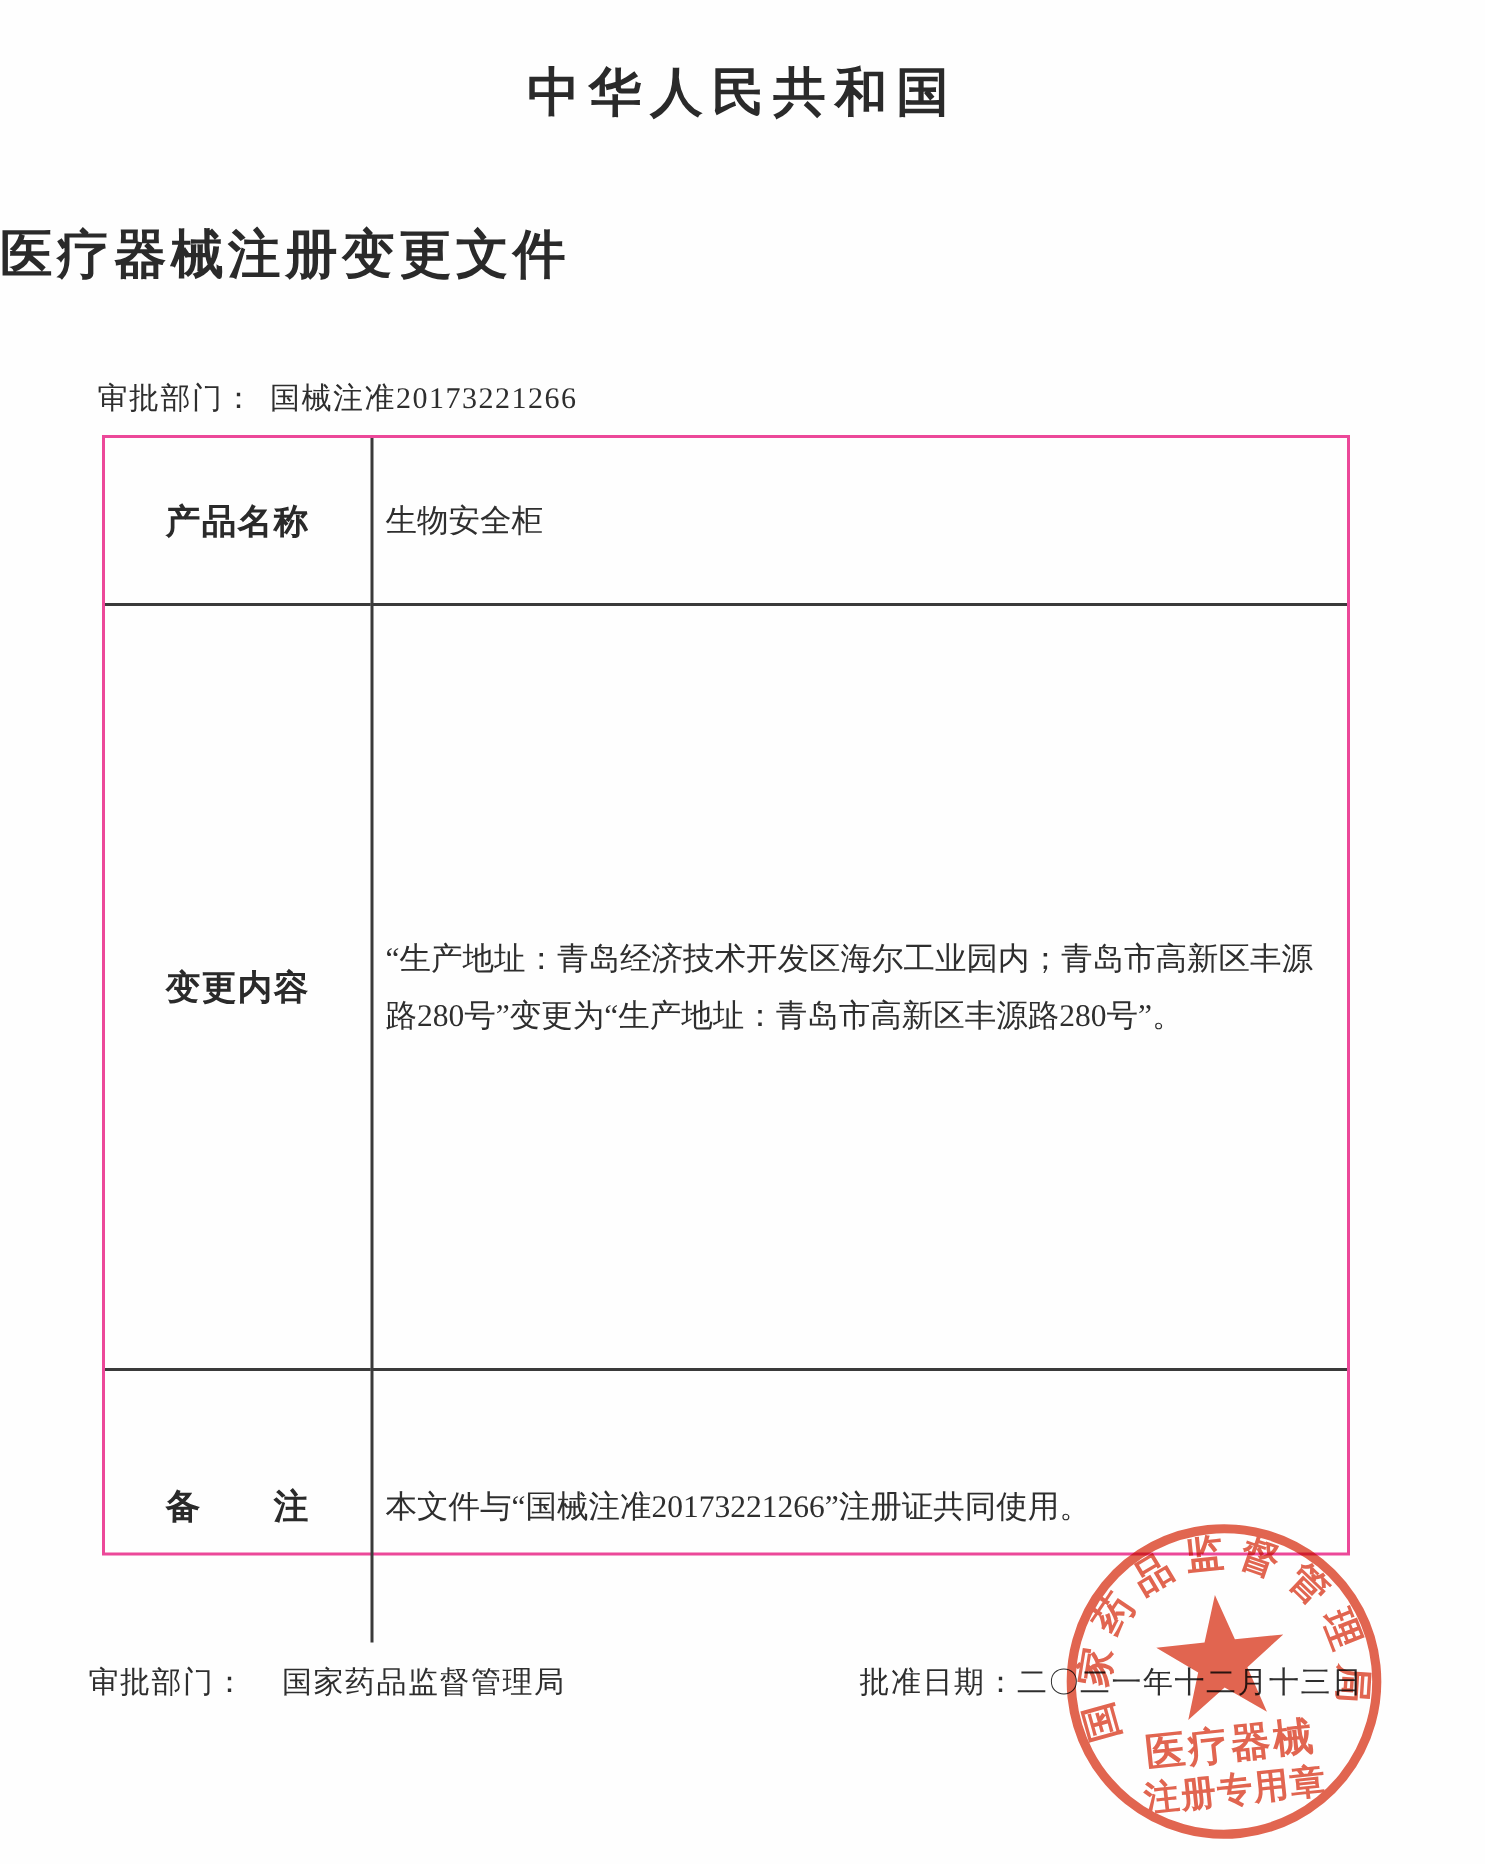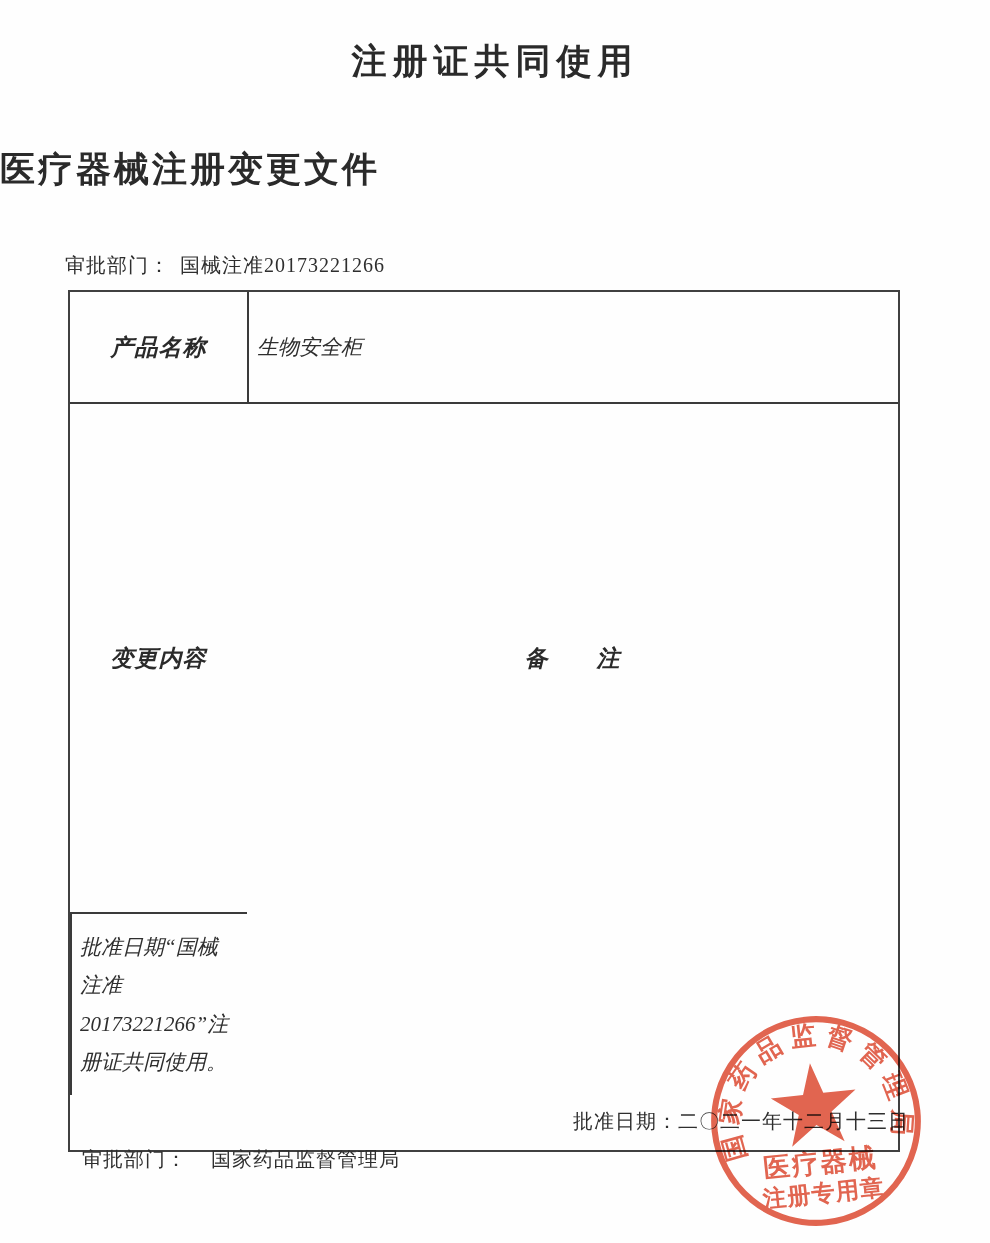--- a/index.html
+++ b/index.html
@@ -25,45 +25,44 @@
   }
 
   .reg-line {
     position: absolute; top: 252px; left: 65px;
     font-size: 20px; color: #2e2e2e; letter-spacing: 1px;
   }
   .reg-line .reg-label { margin-right: 10px; }
 
   .doc-table {
     position: absolute; left: 68px; top: 290px;
-    width: 832px; height: 862px;
+    width: 832px; height: 747px;
     display: grid;
     grid-template-columns: 177px 1fr;
     grid-template-rows: 110px 510px 183px;
-    border: 2px solid #404040;
+    border: 2px solid #ec4899;
     background: transparent;
-    font-style: italic;
   }
   .cell { border-color: #3a3a3a; border-style: solid; border-width: 0; }
   .cell.val { border-left-width: 2px; }
   .cell.r2, .cell.r3 { border-top-width: 2px; }
   .label-cell {
     display: flex; align-items: center; justify-content: center;
     font-weight: bold; font-size: 23px; color: #2a2a2a;
     letter-spacing: 1px; white-space: pre;
   }
   .value-cell {
     display: flex; align-items: center;
     padding: 6px 18px 6px 8px;
     font-size: 21px; line-height: 1.82; color: #2e2e2e;
   }
 
   .footer-left {
-    position: absolute; top: 1108px; left: 82px;
-    font-size: 20px; color: #2e2e2e; letter-spacing: 1px; margin-top: 38px;
+    position: absolute; top: 1108px; left: 59px;
+    font-size: 20px; color: #2e2e2e; letter-spacing: 1px;
   }
   .footer-left .f-label { margin-right: 24px; }
   .footer-right {
     position: absolute; top: 1108px; left: 573px;
     font-size: 20px; color: #2e2e2e; letter-spacing: 1px;
   }
   .footer-right .f-label { }
 
   .seal {
     position: absolute; left: 704px; top: 1009px;
@@ -80,35 +79,36 @@
   }
   .seal .ring-text { font-size: 25px; letter-spacing: 8px; }
   .seal .inner1 { font-size: 26px; letter-spacing: 2px; }
   .seal .inner2 { font-size: 23px; letter-spacing: 1px; }
 </style>
 </head>
 <body>
 
 <div class="page">
 
-  <div class="title1">注册证共同使用</div>
+  <div class="title1">中华人民共和国</div>
   <div class="title2">医疗器械注册变更文件</div>
 
   <div class="reg-line">
     <span class="reg-label">审批部门：</span><span>国械注准20173221266</span>
   </div>
 
   <div class="doc-table">
     <div class="cell label-cell r1">产品名称</div>
     <div class="cell value-cell val r1">生物安全柜</div>
 
     <div class="cell label-cell r2">变更内容</div>
+    <div class="cell value-cell val r2">“生产地址：青岛经济技术开发区海尔工业园内；青岛市高新区丰源路280号”变更为“生产地址：青岛市高新区丰源路280号”。</div>
 
     <div class="cell label-cell r3">备　　注</div>
-    <div class="cell value-cell val r3">批准日期“国械注准20173221266”注册证共同使用。</div>
+    <div class="cell value-cell val r3">本文件与“国械注准20173221266”注册证共同使用。</div>
   </div>
 
   <div class="footer-left">
     <span class="f-label">审批部门：</span><span>国家药品监督管理局</span>
   </div>
 
   <div class="footer-right">
     <span class="f-label">批准日期：</span><span>二〇二一年十二月十三日</span>
   </div>
 

